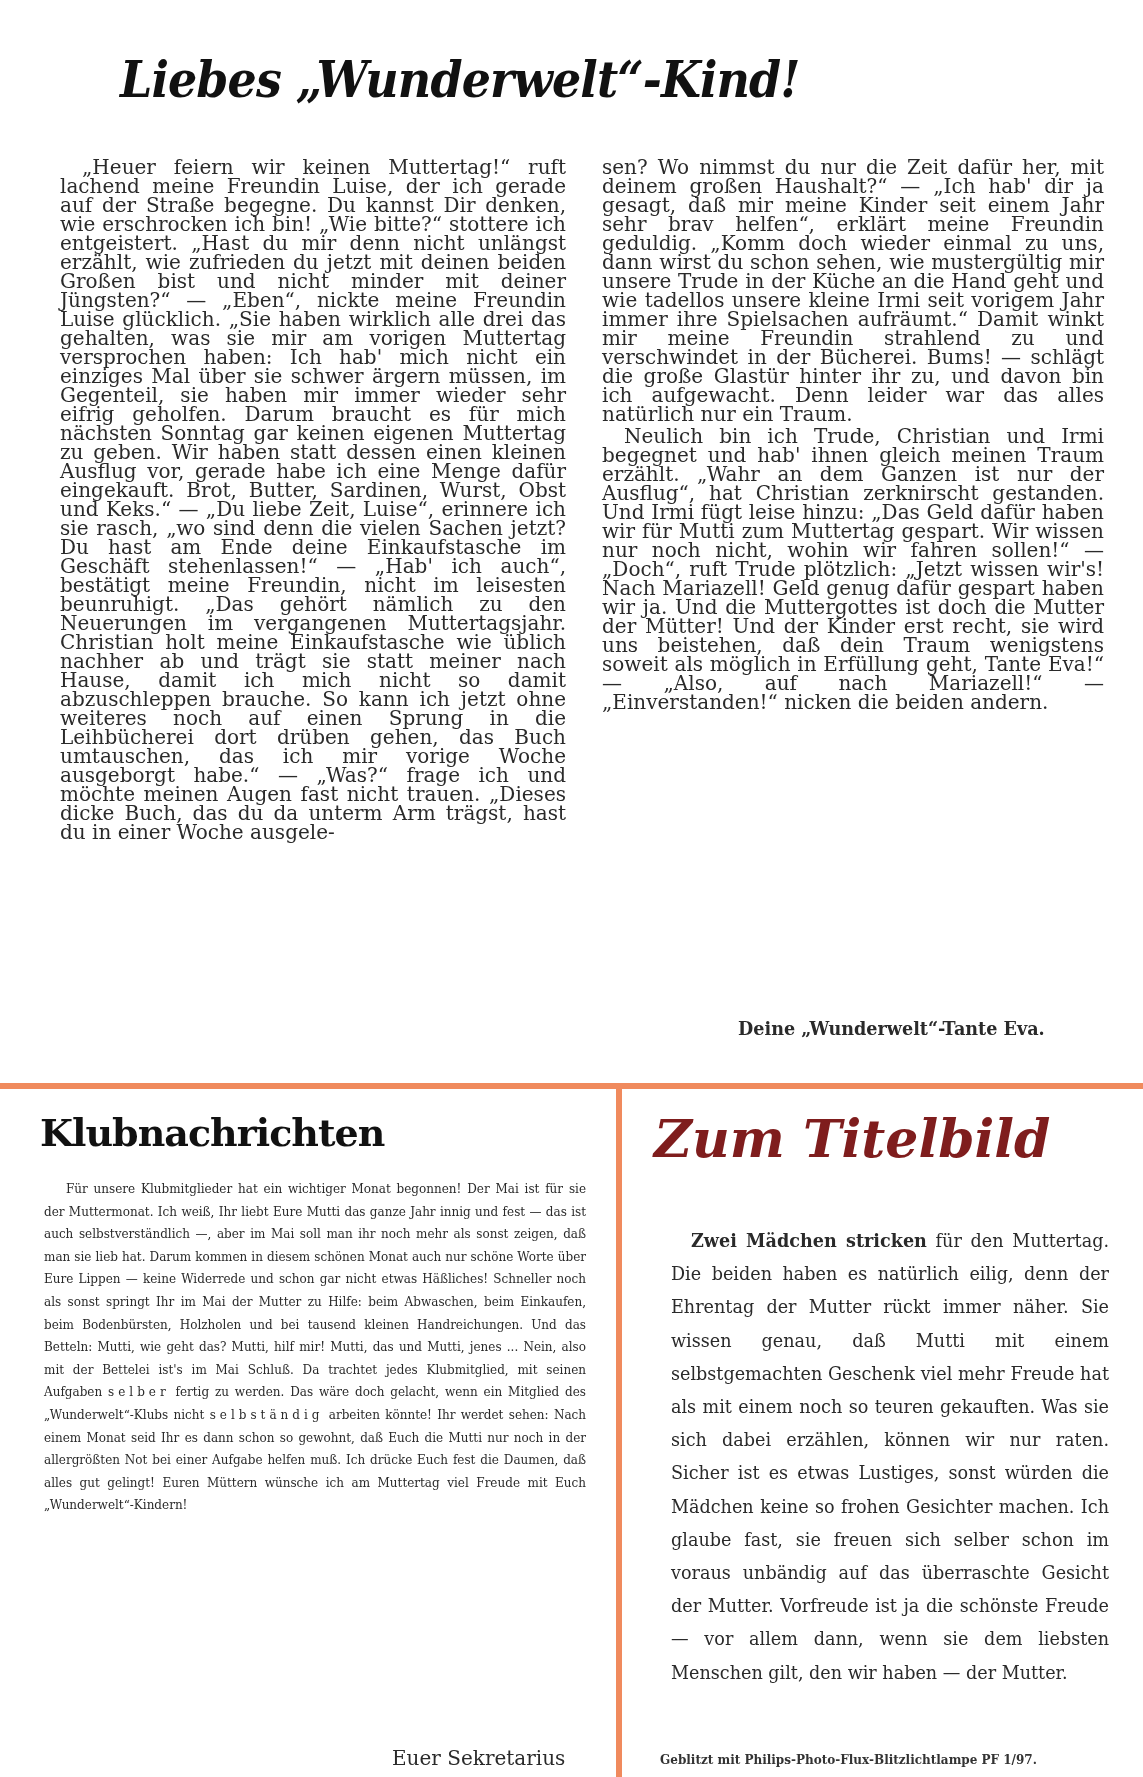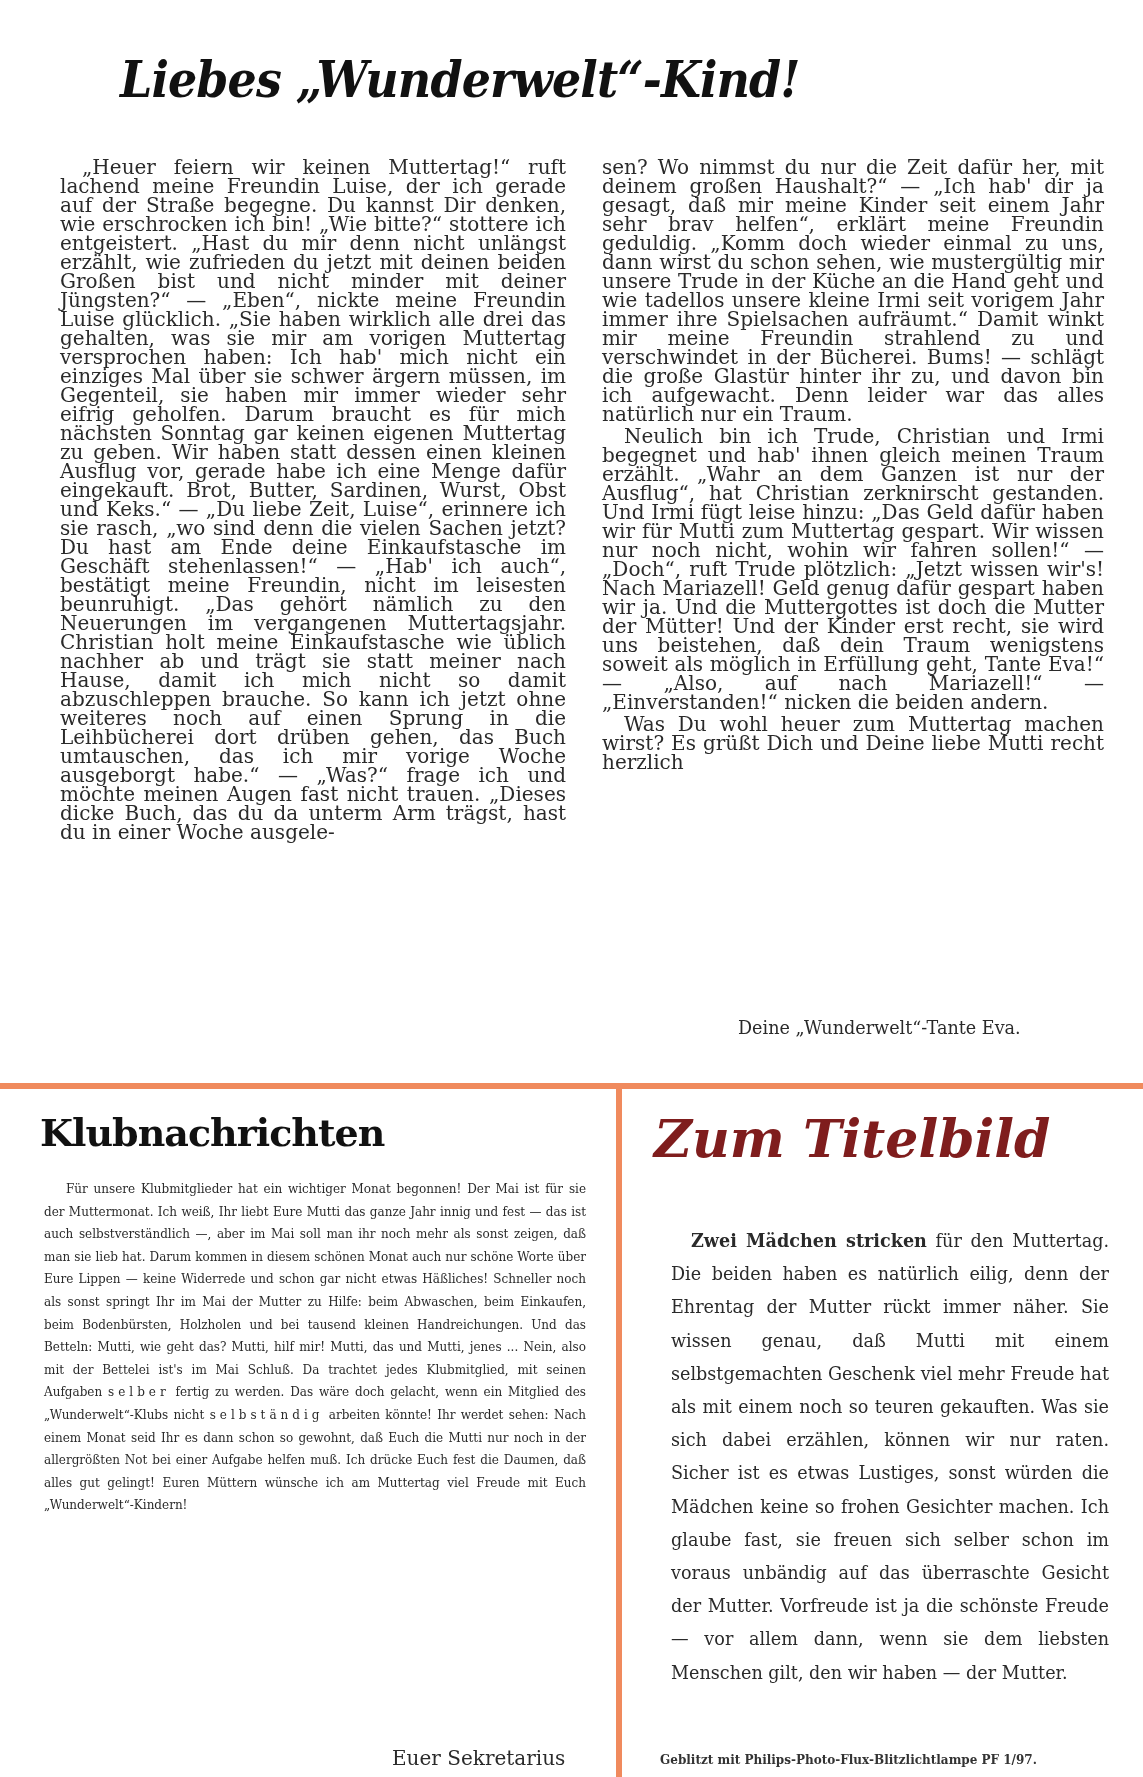--- a/index.html
+++ b/index.html
@@ -7,21 +7,21 @@
          font-family:"DejaVu Serif", serif; color:#2a2a2a; }
   .title-main { position:absolute; left:120px; top:50px;
     font-family:"DejaVu Serif", serif; font-style:italic; font-weight:bold;
     font-size:50px; letter-spacing:-1px; color:#111; transform:scaleX(0.92); transform-origin:left; }
   .col { position:absolute; font-size:20px; line-height:19px; text-align:justify; }
   .col p { margin:0; }
   .col p + p { text-indent:22px; margin-top:3px; }
   .col p.first { text-indent:22px; }
   #col-left { left:60px; top:158px; width:506px; }
   #col-right { left:602px; top:158px; width:502px; }
-  .signoff { position:absolute; left:738px; top:1018px; font-size:17.6px; }
+  .signoff { position:absolute; left:738px; top:1018px; font-size:17.6px;font-weight:bold; }
   .rule-h { position:absolute; left:0; top:1083px; width:1143px; height:6px; background:#f08a5d; }
   .rule-v { position:absolute; left:616px; top:1083px; width:6px; height:694px; background:#f08a5d; }
   .title-klub { position:absolute; left:40px; top:1110px; font-weight:bold;
     font-size:38px; color:#111; letter-spacing:-1px; font-family:"DejaVu Serif", serif; }
   .title-zum { position:absolute; left:654px; top:1108px; font-style:italic; font-weight:bold;
     font-size:52px; color:#7f1d1d; font-family:"DejaVu Serif", serif; }
   #klub-body { position:absolute; left:44px; top:1178px; width:542px; font-size:12px; line-height:22.6px; text-align:justify; }
   #klub-body p { margin:0; text-indent:22px; }
   .spaced { letter-spacing:4px; }
   .klub-sign { position:absolute; left:392px; top:1746px; font-size:20px; }
@@ -33,21 +33,20 @@
 <body>
 
 <div class="title-main">Liebes „Wunderwelt“-Kind!</div>
 
 <div class="col" id="col-left">
   <p class="first">„Heuer feiern wir keinen Muttertag!“ ruft lachend meine Freundin Luise, der ich gerade auf der Straße begegne. Du kannst Dir denken, wie erschrocken ich bin! „Wie bitte?“ stottere ich entgeistert. „Hast du mir denn nicht unlängst erzählt, wie zufrieden du jetzt mit deinen beiden Großen bist und nicht minder mit deiner Jüngsten?“ — „Eben“, nickte meine Freundin Luise glücklich. „Sie haben wirklich alle drei das gehalten, was sie mir am vorigen Muttertag versprochen haben: Ich hab' mich nicht ein einziges Mal über sie schwer ärgern müssen, im Gegenteil, sie haben mir immer wieder sehr eifrig geholfen. Darum braucht es für mich nächsten Sonntag gar keinen eigenen Muttertag zu geben. Wir haben statt dessen einen kleinen Ausflug vor, gerade habe ich eine Menge dafür eingekauft. Brot, Butter, Sardinen, Wurst, Obst und Keks.“ — „Du liebe Zeit, Luise“, erinnere ich sie rasch, „wo sind denn die vielen Sachen jetzt? Du hast am Ende deine Einkaufstasche im Geschäft stehenlassen!“ — „Hab' ich auch“, bestätigt meine Freundin, nicht im leisesten beunruhigt. „Das gehört nämlich zu den Neuerungen im vergangenen Muttertagsjahr. Christian holt meine Einkaufstasche wie üblich nachher ab und trägt sie statt meiner nach Hause, damit ich mich nicht so damit abzuschleppen brauche. So kann ich jetzt ohne weiteres noch auf einen Sprung in die Leihbücherei dort drüben gehen, das Buch umtauschen, das ich mir vorige Woche ausgeborgt habe.“ — „Was?“ frage ich und möchte meinen Augen fast nicht trauen. „Dieses dicke Buch, das du da unterm Arm trägst, hast du in einer Woche ausgele-</p>
 </div>
 <div class="col" id="col-right">
   <p>sen? Wo nimmst du nur die Zeit dafür her, mit deinem großen Haushalt?“ — „Ich hab' dir ja gesagt, daß mir meine Kinder seit einem Jahr sehr brav helfen“, erklärt meine Freundin geduldig. „Komm doch wieder einmal zu uns, dann wirst du schon sehen, wie mustergültig mir unsere Trude in der Küche an die Hand geht und wie tadellos unsere kleine Irmi seit vorigem Jahr immer ihre Spielsachen aufräumt.“ Damit winkt mir meine Freundin strahlend zu und verschwindet in der Bücherei. Bums! — schlägt die große Glastür hinter ihr zu, und davon bin ich aufgewacht. Denn leider war das alles natürlich nur ein Traum.</p>
   <p>Neulich bin ich Trude, Christian und Irmi begegnet und hab' ihnen gleich meinen Traum erzählt. „Wahr an dem Ganzen ist nur der Ausflug“, hat Christian zerknirscht gestanden. Und Irmi fügt leise hinzu: „Das Geld dafür haben wir für Mutti zum Muttertag gespart. Wir wissen nur noch nicht, wohin wir fahren sollen!“ — „Doch“, ruft Trude plötzlich: „Jetzt wissen wir's! Nach Mariazell! Geld genug dafür gespart haben wir ja. Und die Muttergottes ist doch die Mutter der Mütter! Und der Kinder erst recht, sie wird uns beistehen, daß dein Traum wenigstens soweit als möglich in Erfüllung geht, Tante Eva!“ — „Also, auf nach Mariazell!“ — „Einverstanden!“ nicken die beiden andern.</p>
-  <p>Was Du wohl heuer zum Muttertag machen wirst? Es grüßt Dich und Deine liebe Mutti recht herzlich</p>
 </div>
 <div class="signoff">Deine „Wunderwelt“-Tante Eva.</div>
 
 <div class="rule-h"></div>
 <div class="rule-v"></div>
 
 <div class="title-klub">Klubnachrichten</div>
 <div id="klub-body">
   <p><span>Für unsere Klubmitglieder hat ein wichtiger Monat begonnen! Der Mai ist für sie der Muttermonat. Ich weiß, Ihr liebt Eure Mutti das ganze Jahr innig und fest — das ist auch selbstverständlich —, aber im Mai soll man ihr noch mehr als sonst zeigen, daß man sie lieb hat. Darum kommen in diesem schönen Monat auch nur schöne Worte über Eure Lippen — keine Widerrede und schon gar nicht etwas Häßliches! Schneller noch als sonst springt Ihr im Mai der Mutter zu Hilfe: beim Abwaschen, beim Einkaufen, beim Bodenbürsten, Holzholen und bei tausend kleinen Handreichungen. Und das Betteln: Mutti, wie geht das? Mutti, hilf mir! Mutti, das und Mutti, jenes ... Nein, also mit der Bettelei ist's im Mai Schluß. Da trachtet jedes Klubmitglied, mit seinen Aufgaben</span>
   <span class="spaced">selber</span>

